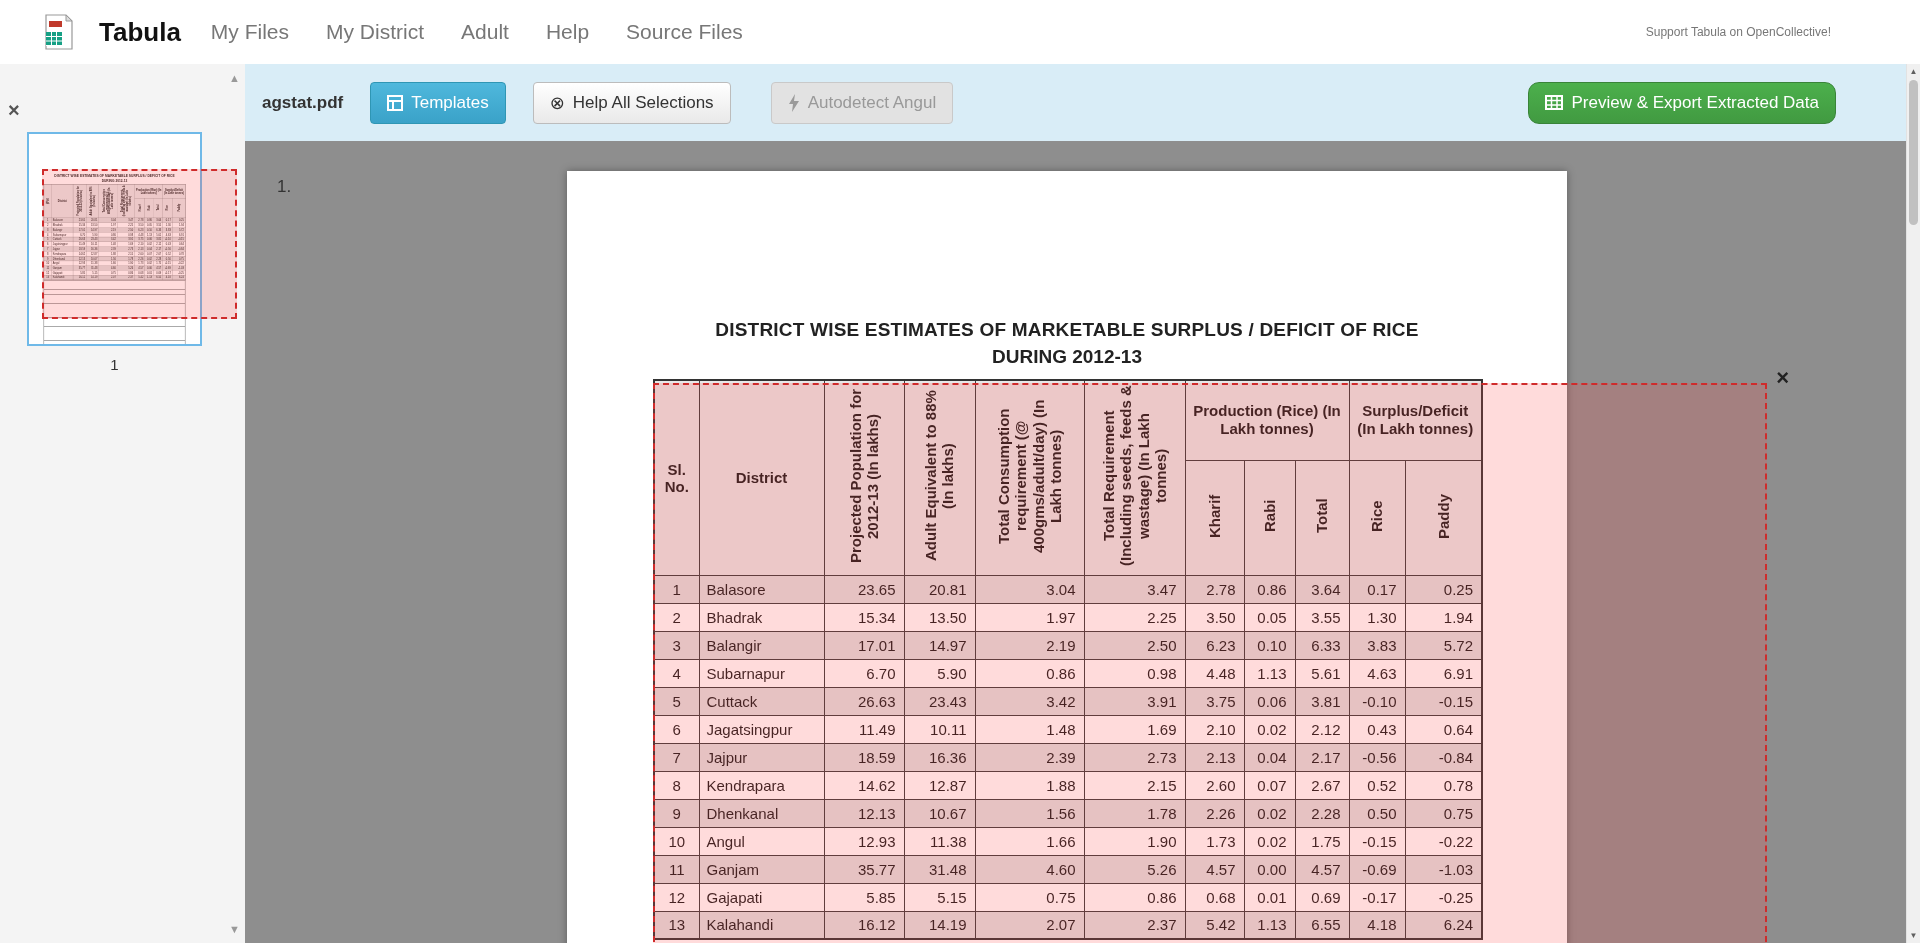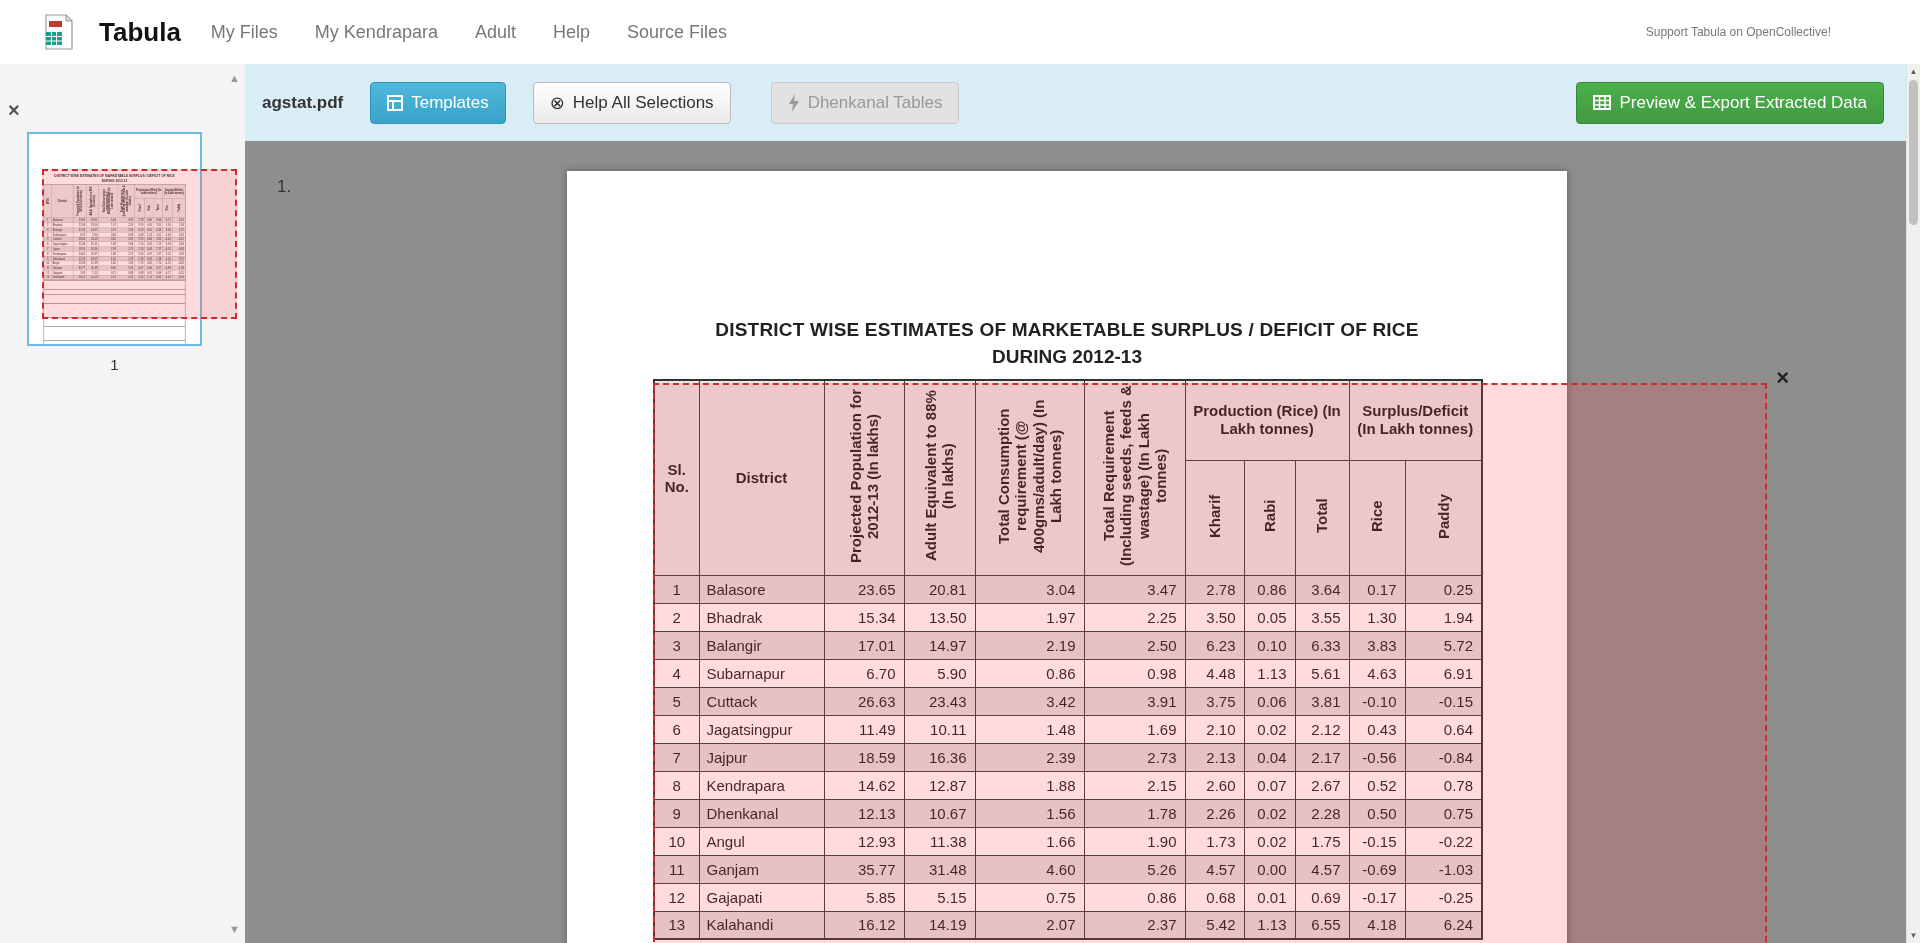--- a/index.html
+++ b/index.html
@@ -4,21 +4,21 @@
 <style>
   * { margin:0; padding:0; box-sizing:border-box; }
   html,body { width:1920px; height:943px; overflow:hidden; font-family:"Liberation Sans",sans-serif; background:#fff; }
   body { position:relative; }
 
   
   .navbar { position:absolute; top:0; left:0; width:1920px; height:64px; background:#fff; display:flex; align-items:center; z-index:30; }
   .brand { display:flex; align-items:center; gap:25px; margin-left:44px; cursor:pointer; }
   .brand-text { font-size:26px; font-weight:bold; color:#111; }
   .nav-links { display:flex; margin-left:30px; align-items:center; }
-  .nav-link { color:#777; font-size:18px; margin-right:37px; cursor:pointer; white-space:nowrap; }
+  .nav-link { color:#777; font-size:21px; margin-right:37px; cursor:pointer; white-space:nowrap; }
   .support { margin-left:auto; margin-right:89px; color:#777; font-size:12px; cursor:pointer; white-space:nowrap; }
 
   
   .sidebar { position:absolute; top:64px; left:0; width:245px; height:879px; background:#f4f4f4; z-index:20; }
   .sidebar-close { position:absolute; left:8px; top:36px; font-size:20px; font-weight:bold; color:#555; cursor:pointer; line-height:1; }
   .sidebar-arrow-up { position:absolute; right:5px; top:8px; font-size:11px; color:#999; cursor:pointer; }
   .sidebar-arrow-down { position:absolute; right:5px; bottom:8px; font-size:11px; color:#999; cursor:pointer; }
   .thumb-wrap { position:absolute; left:27px; top:68px; width:175px; height:214px; cursor:pointer; }
   .thumb-box { width:175px; height:214px; background:#fff; border:2px solid #6fb9e8; overflow:hidden; position:relative; }
   .thumb-doc { width:1000px; transform:scale(0.171); transform-origin:0 0; }
@@ -30,21 +30,21 @@
   .thumb-label { position:absolute; left:27px; top:292px; width:175px; text-align:center; font-size:15px; color:#333; }
 
   
   .toolbar { position:absolute; top:64px; left:245px; width:1675px; height:77px; background:#d9edf7; display:flex; align-items:center; z-index:10; }
   .filename { margin-left:17px; font-size:17px; font-weight:bold; color:#333; }
   .btn { height:42px; border-radius:4px; font-size:17px; display:inline-flex; align-items:center; gap:8px; padding:0 16px; cursor:pointer; border:1px solid transparent; white-space:nowrap; }
   .btn-templates { margin-left:27px; background:linear-gradient(#4fb8dc,#3aa2c8); border-color:#2f96b4; color:#fff; }
   .btn-clear { margin-left:27px; background:linear-gradient(#ffffff,#e9e9e9); border-color:#bcbcbc; color:#333; }
   .btn-clear .glyph { font-size:18px; line-height:1; }
   .btn-autodetect { margin-left:40px; background:#e2e2e2; border-color:#c9c9c9; color:#999; cursor:default; }
-  .btn-export { margin-left:auto; margin-right:36px; background:linear-gradient(#4cb04c,#419a41); border-color:#398439; color:#fff; }
+  .btn-export { margin-left:auto; margin-right:84px; background:linear-gradient(#4cb04c,#419a41); border-color:#398439; color:#fff;border-radius:11px; }
 
   
   .main { position:absolute; top:141px; left:245px; width:1675px; height:802px; background:#8e8e8e; overflow:hidden; z-index:5; }
   .page-num { position:absolute; left:32px; top:36px; font-size:17px; color:#333; }
   .pdf-page { position:absolute; left:322px; top:30px; width:1000px; height:830px; background:#fff; box-shadow:0 0 8px rgba(0,0,0,0.35); }
   .doc-title { margin-top:148px; text-align:center; font-weight:bold; font-size:19px; color:#222; letter-spacing:0.2px; }
   .doc-title2 { text-align:center; font-weight:bold; font-size:19px; color:#222; margin-top:5px; }
 
   
   .data-table { margin-top:11px; margin-left:86px; border-collapse:collapse; table-layout:fixed; width:828px; font-size:15px; color:#1a1a1a; border:2px solid #333; }
@@ -84,21 +84,21 @@
         <path d="M22 1 l6 6 h-6 z" fill="#ddd" stroke="#999"></path>
         <rect x="5" y="7" width="13" height="6" fill="#c0392b"></rect>
         <rect x="2" y="18" width="16" height="14" fill="#16a085"></rect>
         <path d="M2 22.5 h16 M2 27 h16 M2 31.5 h16 M7.5 18 v14 M12.5 18 v14" stroke="#fff" stroke-width="1"></path>
       </svg>
     </span>
     <span class="brand-text">Tabula</span>
   </div>
   <div class="nav-links">
     <span class="nav-link">My Files</span>
-    <span class="nav-link">My Kendrapara</span>
+    <span class="nav-link">My District</span>
     <span class="nav-link">Adult</span>
     <span class="nav-link">Help</span>
     <span class="nav-link">Source Files</span>
   </div>
   <span class="support">Support Tabula on OpenCollective!</span>
 </div>
 
 <div class="sidebar">
   <span class="sidebar-close">×</span>
   <span class="sidebar-arrow-up">▲</span>
@@ -340,21 +340,21 @@
     <span class="glyph">⊗</span>
     <span>Help All Selections</span>
   </button>
 
   <button class="btn btn-autodetect">
     <span style="display:inline-flex;">
       <svg width="12" height="18" viewBox="0 0 12 18">
         <path d="M7 0 L1 10 h4 L4 18 L11 7 H6 Z" fill="#9a9a9a"></path>
       </svg>
     </span>
-    <span>Dhenkanal Tables</span>
+    <span>Autodetect Angul</span>
   </button>
 
   <button class="btn btn-export">
     <span style="display:inline-flex;">
       <svg width="18" height="15" viewBox="0 0 18 15">
         <rect x="1" y="1" width="16" height="13" fill="none" stroke="#fff" stroke-width="2"></rect>
         <path d="M1 5.5 h16 M1 10 h16 M6.5 1 v13 M12 1 v13" stroke="#fff" stroke-width="1.5"></path>
       </svg>
     </span>
     <span>Preview &amp; Export Extracted Data</span>

